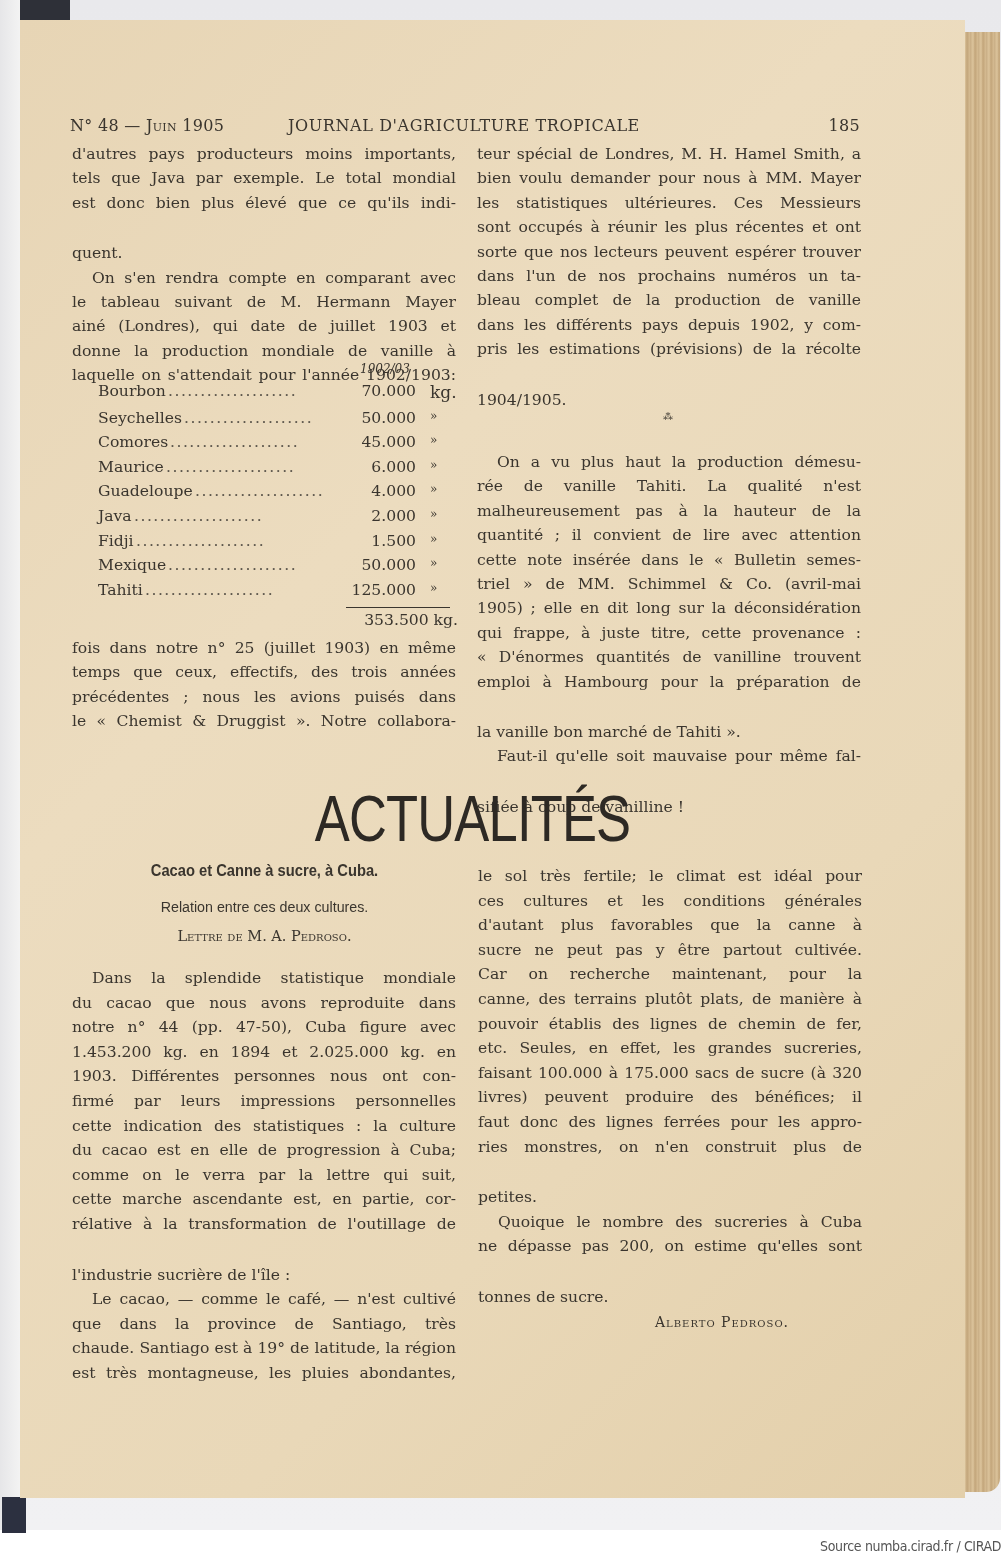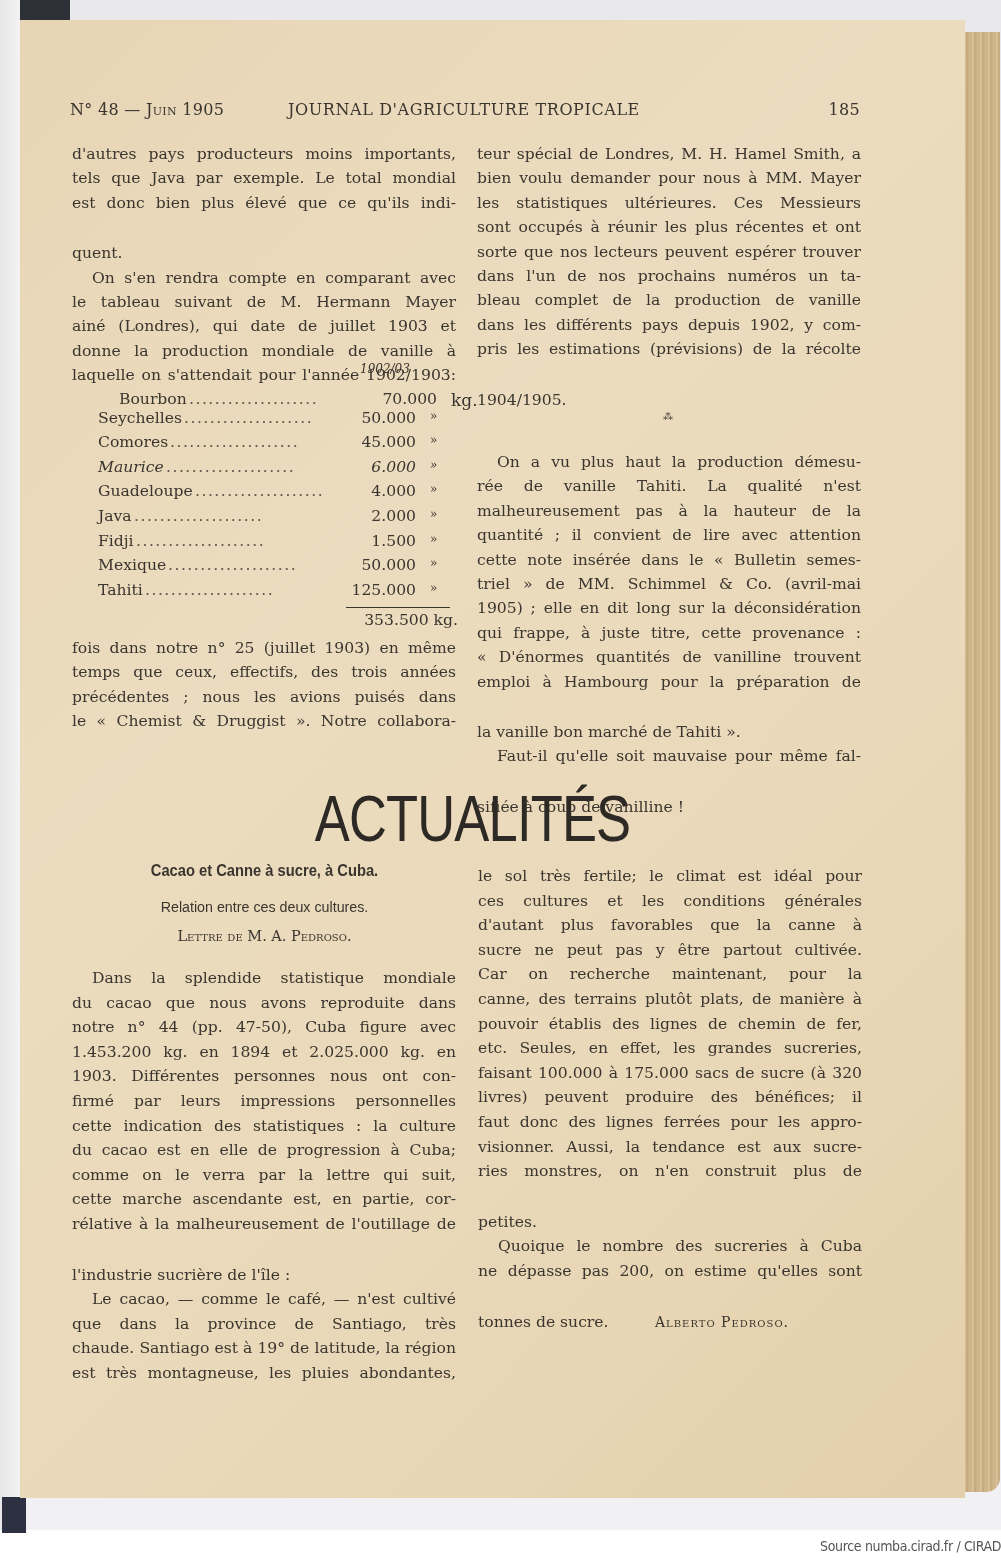--- a/index.html
+++ b/index.html
@@ -22,21 +22,21 @@
     position:absolute; left:20px; top:20px; width:945px; height:1478px;
     background:linear-gradient(135deg,#e7d5b5 0%,#ecdcbf 35%,#e9d8b8 70%,#e3cfaa 100%);
   }
   .page-edge {
     position:absolute; left:962px; top:32px; width:38px; height:1460px;
     background:repeating-linear-gradient(90deg,#c8ad84 0px,#dcc49c 3px,#c2a57a 5px,#d6bc93 8px);
     border-bottom-right-radius:14px;
   }
   .ink { color:#3a352e; }
   .header {
-    position:absolute; left:70px; top:100px; width:790px; height:24px;
+    position:absolute; left:70px; top:116px; width:790px; height:24px;
     font-size:16px; letter-spacing:0.3px;
   }
   .header .left { position:absolute; left:0; top:0; }
   .header .center { position:absolute; left:218px; top:0; letter-spacing:0.6px; }
   .header .right { position:absolute; right:0; top:0; }
   .sc { font-variant:small-caps; }
   .col {
     position:absolute; width:384px; font-size:15.6px; line-height:24.4px;
     text-align:justify;
   }
@@ -92,39 +92,39 @@
   <span class="line" style="padding-left:20px;">On s'en rendra compte en comparant avec</span>
   <span class="line">le tableau suivant de M. Hermann Mayer</span>
   <span class="line">ainé (Londres), qui date de juillet 1903 et</span>
   <span class="line">donne la production mondiale de vanille à</span>
   <span class="line">laquelle on s'attendait pour l'année 1902/1903:</span>
 </div>
 
 <div class="tbl ink">
   <span class="hdr">1902/03</span>
   <div id="table-rows">
-      <div class="row" style="top: 28px; margin-left: 21px;">
+      <div class="row" style="top: 20px;">
         <span class="name">Bourbon</span>
         <span class="dots" style="left: 70px; width: 185px; overflow: hidden; white-space: nowrap;">....................</span>
         <span class="val">70.000</span>
         <span class="unit" style="font-size: 17px;">kg.</span>
       </div>
       <div class="row" style="top: 46.6px;">
         <span class="name">Seychelles</span>
         <span class="dots" style="left: 86px; width: 169px; overflow: hidden; white-space: nowrap;">....................</span>
         <span class="val">50.000</span>
         <span class="unit">»</span>
       </div>
       <div class="row" style="top: 71.2px;">
         <span class="name">Comores</span>
         <span class="dots" style="left: 72px; width: 183px; overflow: hidden; white-space: nowrap;">....................</span>
         <span class="val">45.000</span>
         <span class="unit">»</span>
       </div>
-      <div class="row" style="top: 95.8px; font-style: italic;">
+      <div class="row" style="top: 95.8px;">
         <span class="name">Maurice</span>
         <span class="dots" style="left: 68px; width: 197px; overflow: hidden; white-space: nowrap;">....................</span>
         <span class="val">6.000</span>
         <span class="unit">»</span>
       </div>
       <div class="row" style="top: 120.4px;">
         <span class="name">Guadeloupe</span>
         <span class="dots" style="left: 97px; width: 168px; overflow: hidden; white-space: nowrap;">....................</span>
         <span class="val">4.000</span>
         <span class="unit">»</span>
@@ -213,21 +213,21 @@
       <span class="line" style="padding-left: 20px;">Dans la splendide statistique mondiale</span>
       <span class="line">du cacao que nous avons reproduite dans</span>
       <span class="line">notre n° 44 (pp. 47-50), Cuba figure avec</span>
       <span class="line">1.453.200 kg. en 1894 et 2.025.000 kg. en</span>
       <span class="line">1903. Différentes personnes nous ont con-</span>
       <span class="line">firmé par leurs impressions personnelles</span>
       <span class="line">cette indication des statistiques : la culture</span>
       <span class="line">du cacao est en elle de progression à Cuba;</span>
       <span class="line">comme on le verra par la lettre qui suit,</span>
       <span class="line">cette marche ascendante est, en partie, cor-</span>
-      <span class="line">rélative à la malheureusement de l'outillage de</span>
+      <span class="line">rélative à la transformation de l'outillage de</span>
       <span class="line last">l'industrie sucrière de l'île :</span>
     </div>
   <div id="al-p2">
       <span class="line" style="padding-left: 20px;">Le cacao, — comme le café, — n'est cultivé</span>
       <span class="line">que dans la province de Santiago, très</span>
       <span class="line">chaude. Santiago est à 19° de latitude, la région</span>
       <span class="line">est très montagneuse, les pluies abondantes,</span>
     </div>
 </div>
 
@@ -237,21 +237,20 @@
       <span class="line">ces cultures et les conditions générales</span>
       <span class="line">d'autant plus favorables que la canne à</span>
       <span class="line">sucre ne peut pas y être partout cultivée.</span>
       <span class="line">Car on recherche maintenant, pour la</span>
       <span class="line">canne, des terrains plutôt plats, de manière à</span>
       <span class="line">pouvoir établis des lignes de chemin de fer,</span>
       <span class="line">etc. Seules, en effet, les grandes sucreries,</span>
       <span class="line">faisant 100.000 à 175.000 sacs de sucre (à 320</span>
       <span class="line">livres) peuvent produire des bénéfices; il</span>
       <span class="line">faut donc des lignes ferrées pour les appro-</span>
-      <span class="line">visionner. Aussi, la tendance est aux sucre-</span>
       <span class="line">ries monstres, on n'en construit plus de</span>
       <span class="line last">petites.</span>
     </div>
   <div id="ar-p2">
       <span class="line" style="padding-left: 20px;">Quoique le nombre des sucreries à Cuba</span>
       <span class="line">ne dépasse pas 200, on estime qu'elles sont</span>
       <span class="line last">tonnes de sucre.</span>
     </div>
 </div>
 

